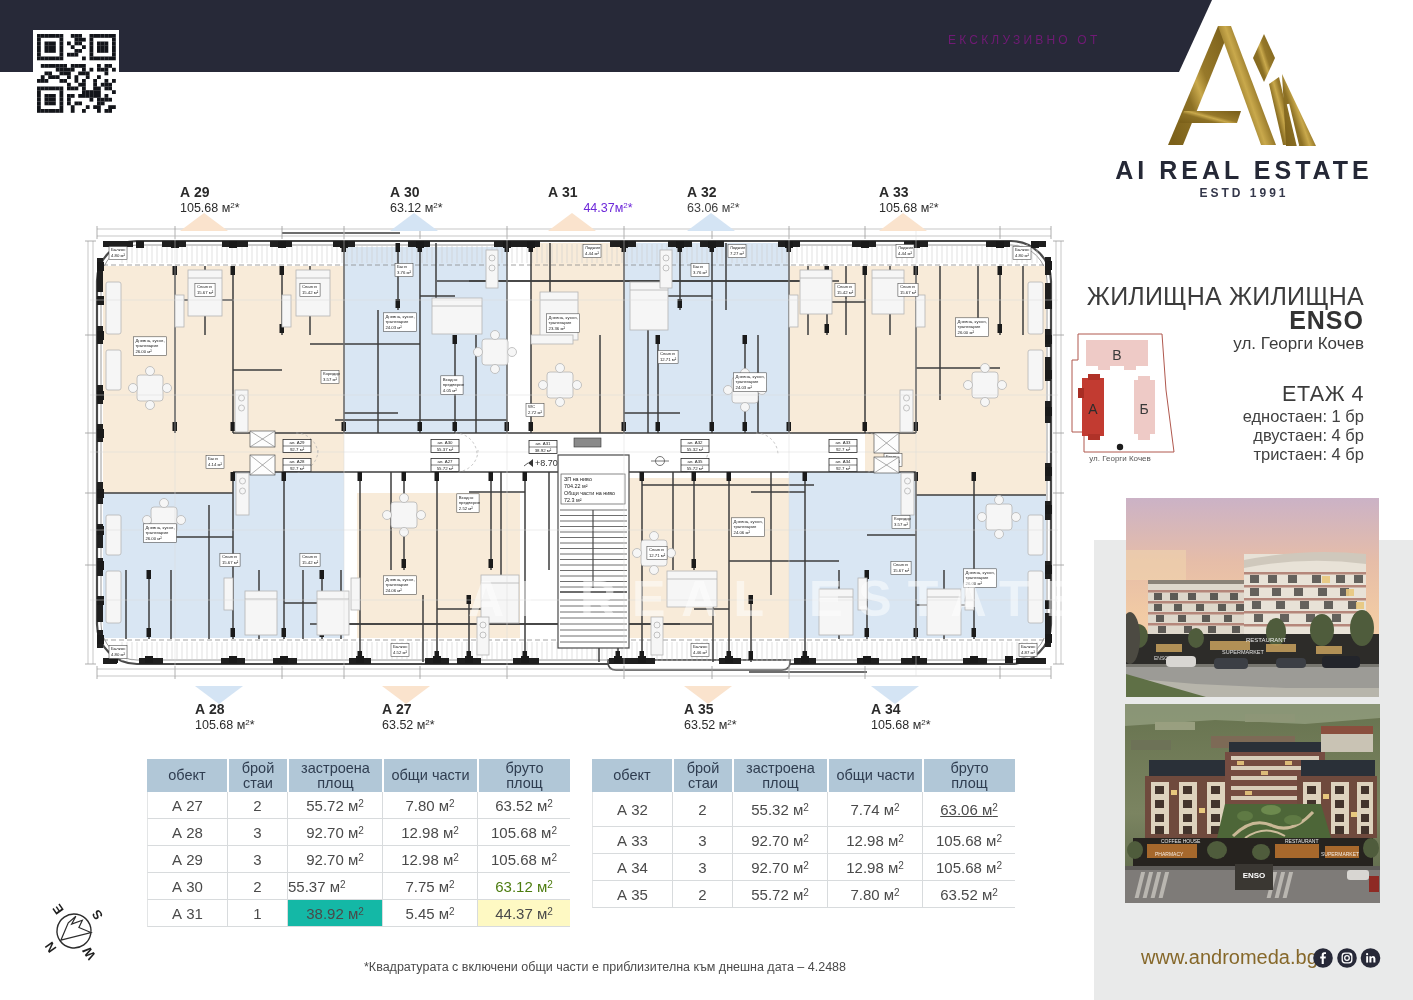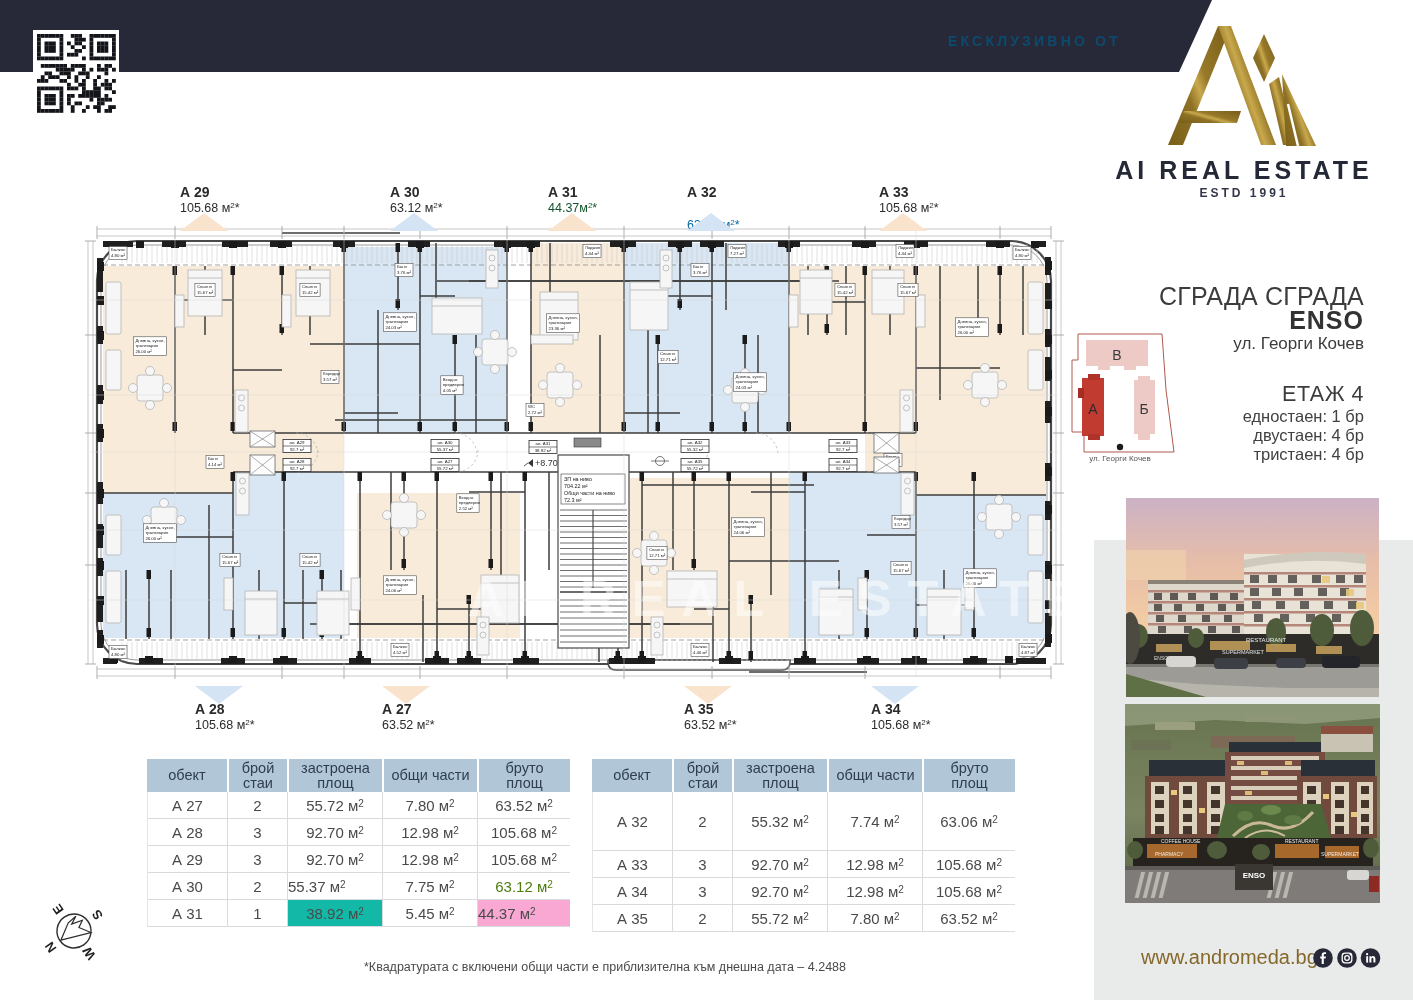--- a/index.html
+++ b/index.html
@@ -5,21 +5,21 @@
 body{width:1413px;height:1000px;position:relative;background:#ffffff;overflow:hidden;
      font-family:"Liberation Sans", sans-serif;}
 .abs{position:absolute;}
 </style></head>
 <body>
 
 <div class="abs" style="left:0;top:0;width:1413px;height:72px;"><svg width="1413" height="72">
       <polygon points="0,0 1212,0 1179,72 0,72" fill="#272938"></polygon>
     </svg></div>
 
-<div class="abs" style="left:948px;top:33px;width:226px;color:#0c4a6e;font-size:14px;font-weight:bold;letter-spacing:3.2px;">ЕКСКЛУЗИВНО ОТ</div>
+<div class="abs" style="left:948px;top:33px;width:226px;color:#701a75;font-size:12px;font-weight:normal;letter-spacing:3.2px;">ЕКСКЛУЗИВНО ОТ</div>
 
 <div class="abs" style="left:33px;top:30px;width:86px;height:86px;background:#ffffff;"><svg width="86" height="86" viewBox="0 0 86 86">
       <g fill="#13151a">
         <rect x="4.0" y="4.0" width="3.8" height="3.8"></rect>
         <rect x="7.8" y="4.0" width="3.8" height="3.8"></rect>
         <rect x="11.5" y="4.0" width="3.8" height="3.8"></rect>
         <rect x="15.2" y="4.0" width="3.8" height="3.8"></rect>
         <rect x="19.0" y="4.0" width="3.8" height="3.8"></rect>
         <rect x="22.8" y="4.0" width="3.8" height="3.8"></rect>
         <rect x="26.5" y="4.0" width="3.8" height="3.8"></rect>
@@ -258,21 +258,21 @@
 <polygon points="1269,84 1279,77 1295,145 1283,145"></polygon>
 <polygon points="1282,74 1316,146 1286,146"></polygon>
 </g>
 <line x1="1288" y1="104" x2="1298" y2="146" stroke="#ffffff" stroke-width="2.5"></line>
 </svg></div>
 
 <div class="abs" style="left:1108px;top:156px;width:272px;text-align:center;color:#252836;font-size:25px;font-weight:bold;letter-spacing:4px;white-space:nowrap;">AI REAL ESTATE</div>
 
 <div class="abs" style="left:1108px;top:186px;width:272px;text-align:center;color:#34374a;font-size:12px;font-weight:bold;letter-spacing:3px;">ESTD 1991</div>
 
-<div class="abs" style="left:964px;top:282px;width:400px;text-align:right;color:#3c3c3c;font-size:25px;letter-spacing:0.2px;">СГРАДА СГРАДА</div>
+<div class="abs" style="left:964px;top:282px;width:400px;text-align:right;color:#3c3c3c;font-size:25px;letter-spacing:0.2px;">ЖИЛИЩНА ЖИЛИЩНА</div>
 
 <div class="abs" style="left:964px;top:306px;width:400px;text-align:right;color:#333333;font-size:25px;font-weight:bold;letter-spacing:1px;">ENSO</div>
 
 <div class="abs" style="left:964px;top:334px;width:400px;text-align:right;color:#3c3c3c;font-size:17px;">ул. Георги Кочев</div>
 
 <div class="abs" style="left:964px;top:382px;width:400px;text-align:right;color:#3c3c3c;font-size:21.5px;letter-spacing:0.5px;">ЕТАЖ 4</div>
 
 <div class="abs" style="left:964px;top:407px;width:400px;text-align:right;color:#414141;font-size:16.5px;line-height:19px;">едностаен: 1 бр<br>двустаен: 4 бр<br>тристаен: 4 бр</div>
 
 <div class="abs" style="left:1062px;top:330px;width:120px;height:145px;">
@@ -1728,27 +1728,27 @@
 <div class="abs" style="left:180px;top:213px;width:0;height:0;border-left:24px solid transparent;border-right:24px solid transparent;border-bottom:18px solid #fae3cd;"></div>
 
 <div class="abs" style="left:390px;top:184px;width:120px;text-align:left;">
     <div style="font-size:14px;font-weight:bold;color:#2b2b2b;">А 30</div>
     <div style="font-size:12.5px;color:#2b2b2b;margin-top:1px;">63.12 м<span style="font-size:8px;vertical-align:4px;">2</span>*</div>
   </div>
 <div class="abs" style="left:390px;top:213px;width:0;height:0;border-left:24px solid transparent;border-right:24px solid transparent;border-bottom:18px solid #d4e4f4;"></div>
 
 <div class="abs" style="left:548px;top:184px;width:120px;text-align:left;">
     <div style="font-size:14px;font-weight:bold;color:#2b2b2b;">А 31</div>
-    <div style="font-size:12.5px;color:#14532d;margin-top:1px;">44.37м<span style="font-size:8px;vertical-align:4px;">2</span>*</div>
+    <div style="font-size:12.5px;color:#6d28d9;margin-top:1px;text-align:center;">44.37м<span style="font-size:8px;vertical-align:4px;">2</span>*</div>
   </div>
 <div class="abs" style="left:548px;top:213px;width:0;height:0;border-left:24px solid transparent;border-right:24px solid transparent;border-bottom:18px solid #fae3cd;"></div>
 
 <div class="abs" style="left:687px;top:184px;width:120px;text-align:left;">
     <div style="font-size:14px;font-weight:bold;color:#2b2b2b;">А 32</div>
-    <div style="font-size:12.5px;color:#0369a1;margin-top:18px;">63.06 м<span style="font-size:8px;vertical-align:4px;">2</span>*</div>
+    <div style="font-size:12.5px;color:#404040;margin-top:1px;">63.06 м<span style="font-size:8px;vertical-align:4px;">2</span>*</div>
   </div>
 <div class="abs" style="left:687px;top:213px;width:0;height:0;border-left:24px solid transparent;border-right:24px solid transparent;border-bottom:18px solid #d4e4f4;"></div>
 
 <div class="abs" style="left:879px;top:184px;width:120px;text-align:left;">
     <div style="font-size:14px;font-weight:bold;color:#2b2b2b;">А 33</div>
     <div style="font-size:12.5px;color:#2b2b2b;margin-top:1px;">105.68 м<span style="font-size:8px;vertical-align:4px;">2</span>*</div>
   </div>
 <div class="abs" style="left:879px;top:213px;width:0;height:0;border-left:24px solid transparent;border-right:24px solid transparent;border-bottom:18px solid #fae3cd;"></div>
 
 <div class="abs" style="left:195px;top:701px;width:120px;text-align:left;">
@@ -1811,42 +1811,42 @@
           <td style="height:26px;border-bottom:1px solid #d8dbdd;border-left:1px solid #d8dbdd;background:#ffffff;color:#4a4a4a;font-size:15px;text-align:center;vertical-align:middle;padding:0;">2</td>
           <td style="height:26px;border-bottom:1px solid #d8dbdd;border-left:1px solid #d8dbdd;background:#ffffff;color:#4a4a4a;font-size:15px;text-align:left;vertical-align:middle;padding:0;">55.37 м<span style="font-size:10px;vertical-align:4px;">2</span></td>
           <td style="height:26px;border-bottom:1px solid #d8dbdd;border-left:1px solid #d8dbdd;background:#ffffff;color:#4a4a4a;font-size:15px;text-align:center;vertical-align:middle;padding:0;">7.75 м<span style="font-size:10px;vertical-align:4px;">2</span></td>
           <td style="height:26px;border-bottom:1px solid #d8dbdd;border-left:1px solid #d8dbdd;background:#ffffff;color:#4d7c0f;font-size:15px;text-align:center;vertical-align:middle;padding:0;">63.12 м<span style="font-size:10px;vertical-align:4px;">2</span></td>
         </tr>
         <tr>
           <td style="height:26px;border-bottom:1px solid #d8dbdd;border-left:1px solid #e3e5e6;background:#ffffff;color:#4a4a4a;font-size:15px;text-align:center;vertical-align:middle;padding:0;">А 31</td>
           <td style="height:26px;border-bottom:1px solid #d8dbdd;border-left:1px solid #d8dbdd;background:#ffffff;color:#4a4a4a;font-size:15px;text-align:center;vertical-align:middle;padding:0;">1</td>
           <td style="height:26px;border-bottom:1px solid #d8dbdd;border-left:1px solid #d8dbdd;background:#14b8a6;color:#4a4a4a;font-size:15px;text-align:center;vertical-align:middle;padding:0;">38.92 м<span style="font-size:10px;vertical-align:4px;">2</span></td>
           <td style="height:26px;border-bottom:1px solid #d8dbdd;border-left:1px solid #d8dbdd;background:#ffffff;color:#4a4a4a;font-size:15px;text-align:center;vertical-align:middle;padding:0;">5.45 м<span style="font-size:10px;vertical-align:4px;">2</span></td>
-          <td style="height:26px;border-bottom:1px solid #d8dbdd;border-left:1px solid #d8dbdd;background:#f9a8d4;color:#4a4a4a;font-size:15px;vertical-align:middle;padding:0;">44.37 м<span style="font-size:10px;vertical-align:4px;">2</span></td>
+          <td style="height:26px;border-bottom:1px solid #d8dbdd;border-left:1px solid #d8dbdd;background:#fef9c3;color:#4a4a4a;font-size:15px;text-align:center;vertical-align:middle;padding:0;">44.37 м<span style="font-size:10px;vertical-align:4px;">2</span></td>
         </tr>
       </tbody>
     </table>
   </div>
 
 <div class="abs" style="left:592px;top:759px;">
     <table style="border-collapse:separate;border-spacing:0;table-layout:fixed;">
       <tbody>
         <tr>
           <td style="width:80px;height:33px;background:#b1c7d7;color:#2f3d50;font-size:14.5px;text-align:center;vertical-align:middle;line-height:15px;padding:0;">обект</td>
           <td style="width:58px;height:33px;background:#b1c7d7;color:#2f3d50;font-size:14.5px;text-align:center;vertical-align:middle;line-height:15px;padding:0;border-left:2px solid #ffffff;">брой<br>стаи</td>
           <td style="width:93px;height:33px;background:#b1c7d7;color:#2f3d50;font-size:14.5px;text-align:center;vertical-align:middle;line-height:15px;padding:0;border-left:2px solid #ffffff;">застроена<br>площ</td>
           <td style="width:93px;height:33px;background:#b1c7d7;color:#2f3d50;font-size:14.5px;text-align:center;vertical-align:middle;line-height:15px;padding:0;border-left:2px solid #ffffff;">общи части</td>
           <td style="width:91px;height:33px;background:#b1c7d7;color:#2f3d50;font-size:14.5px;text-align:center;vertical-align:middle;line-height:15px;padding:0;border-left:2px solid #ffffff;">бруто<br>площ</td>
         </tr>
         <tr>
           <td style="height:26px;border-bottom:1px solid #d8dbdd;border-left:1px solid #e3e5e6;background:#ffffff;color:#4a4a4a;font-size:15px;text-align:center;vertical-align:middle;padding:0;">А 32</td>
           <td style="height:26px;border-bottom:1px solid #d8dbdd;border-left:1px solid #d8dbdd;background:#ffffff;color:#4a4a4a;font-size:15px;text-align:center;vertical-align:middle;padding:0;">2</td>
           <td style="height:26px;border-bottom:1px solid #d8dbdd;border-left:1px solid #d8dbdd;background:#ffffff;color:#4a4a4a;font-size:15px;text-align:center;vertical-align:middle;padding:0;">55.32 м<span style="font-size:10px;vertical-align:4px;">2</span></td>
           <td style="height:26px;border-bottom:1px solid #d8dbdd;border-left:1px solid #d8dbdd;background:#ffffff;color:#4a4a4a;font-size:15px;text-align:center;vertical-align:middle;padding:0;">7.74 м<span style="font-size:10px;vertical-align:4px;">2</span></td>
-          <td style="height:26px;border-bottom:1px solid #d8dbdd;border-left:1px solid #d8dbdd;background:#ffffff;color:#4a4a4a;font-size:15px;text-align:center;vertical-align:middle;padding:16px;">63.06 м<span style="font-size:10px;vertical-align:4px;">2</span></td>
+          <td style="height:26px;border-bottom:1px solid #d8dbdd;border-left:1px solid #d8dbdd;background:#ffffff;color:#4a4a4a;font-size:15px;text-align:center;vertical-align:middle;padding:4px;text-decoration:underline;">63.06 м<span style="font-size:10px;vertical-align:4px;">2</span></td>
         </tr>
         <tr>
           <td style="height:26px;border-bottom:1px solid #d8dbdd;border-left:1px solid #e3e5e6;background:#ffffff;color:#4a4a4a;font-size:15px;text-align:center;vertical-align:middle;padding:0;">А 33</td>
           <td style="height:26px;border-bottom:1px solid #d8dbdd;border-left:1px solid #d8dbdd;background:#ffffff;color:#4a4a4a;font-size:15px;text-align:center;vertical-align:middle;padding:0;">3</td>
           <td style="height:26px;border-bottom:1px solid #d8dbdd;border-left:1px solid #d8dbdd;background:#ffffff;color:#4a4a4a;font-size:15px;text-align:center;vertical-align:middle;padding:0;">92.70 м<span style="font-size:10px;vertical-align:4px;">2</span></td>
           <td style="height:26px;border-bottom:1px solid #d8dbdd;border-left:1px solid #d8dbdd;background:#ffffff;color:#4a4a4a;font-size:15px;text-align:center;vertical-align:middle;padding:0;">12.98 м<span style="font-size:10px;vertical-align:4px;">2</span></td>
           <td style="height:26px;border-bottom:1px solid #d8dbdd;border-left:1px solid #d8dbdd;background:#ffffff;color:#4a4a4a;font-size:15px;text-align:center;vertical-align:middle;padding:0;">105.68 м<span style="font-size:10px;vertical-align:4px;">2</span></td>
         </tr>
         <tr>
           <td style="height:26px;border-bottom:1px solid #d8dbdd;border-left:1px solid #e3e5e6;background:#ffffff;color:#4a4a4a;font-size:15px;text-align:center;vertical-align:middle;padding:0;">А 34</td>

